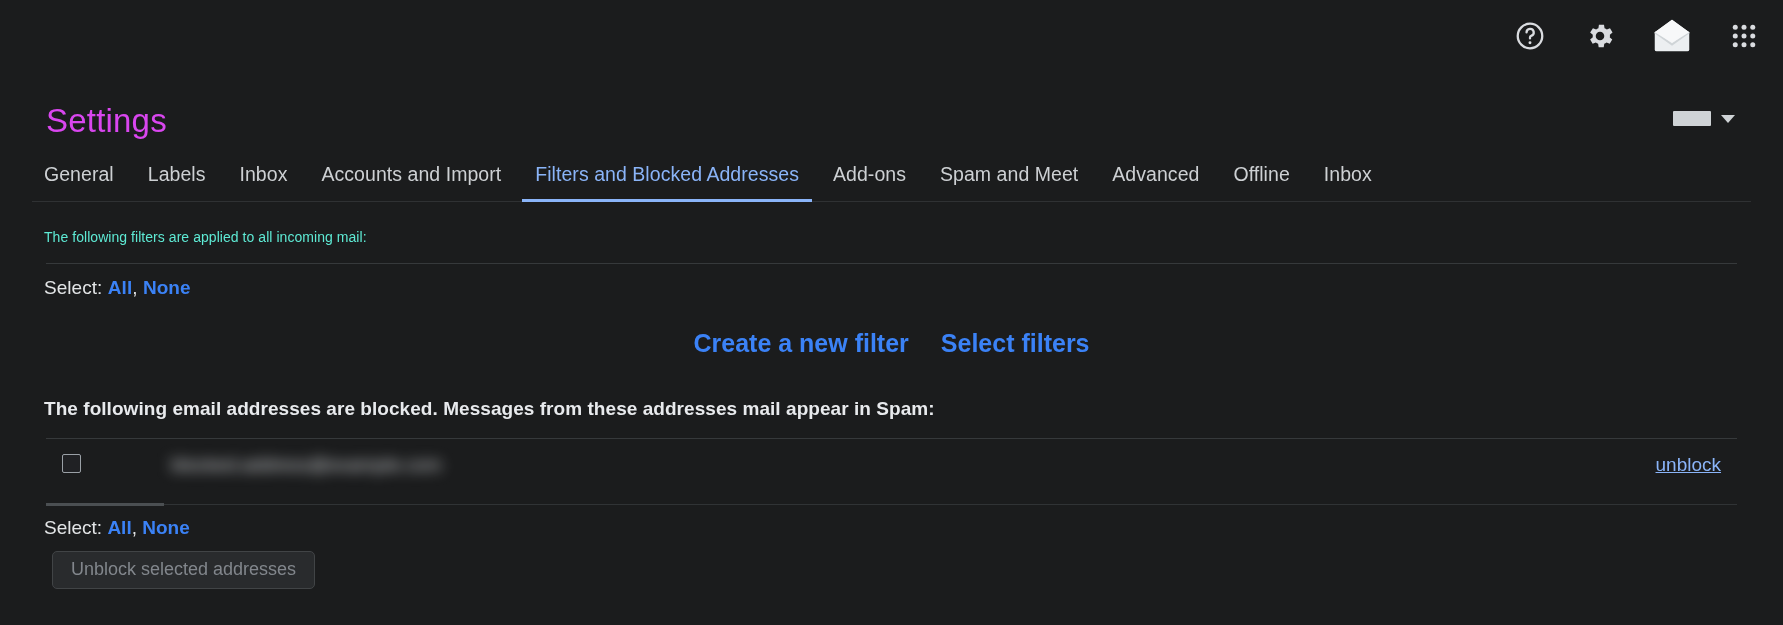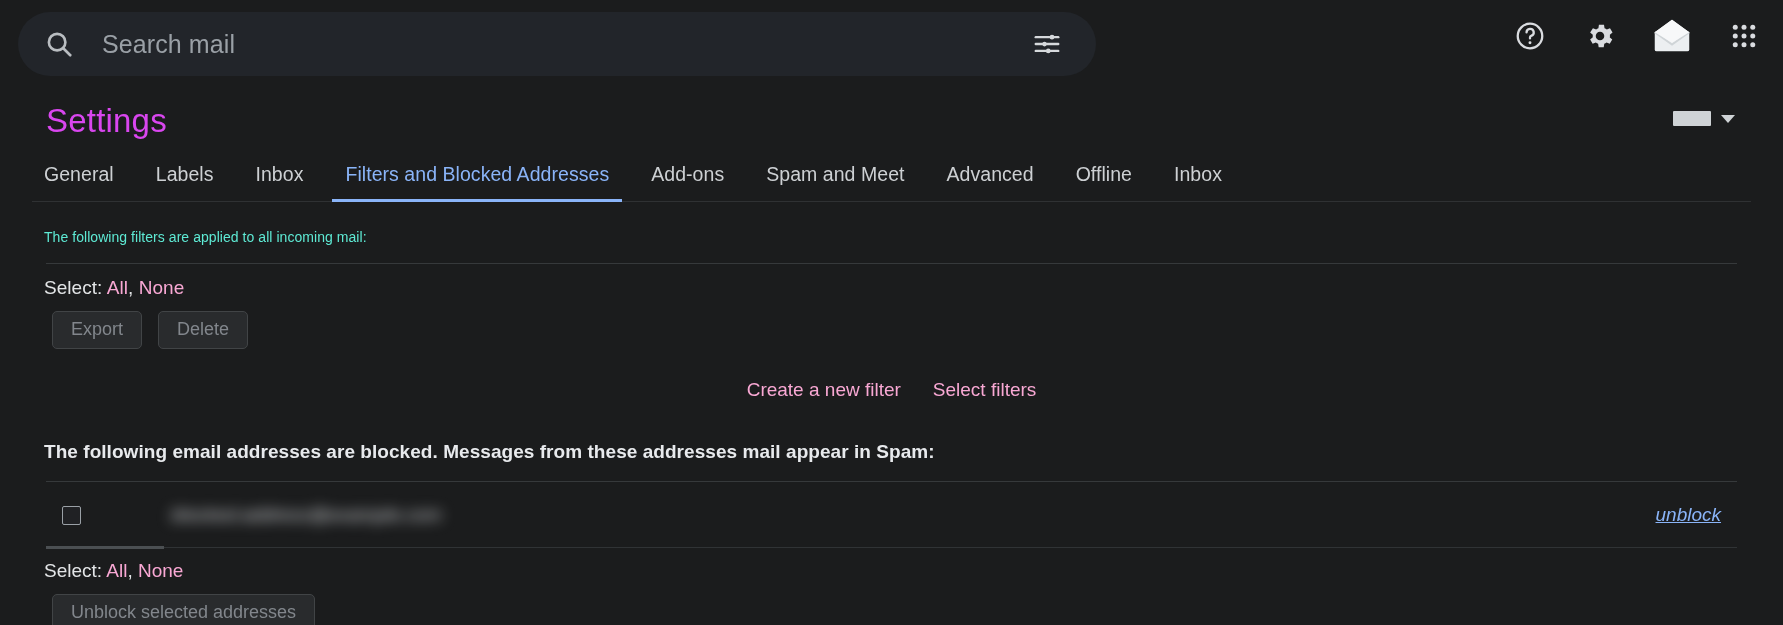--- a/index.html
+++ b/index.html
@@ -123,21 +123,21 @@
     width: 0; height: 0;
     border-left: 7px solid transparent;
     border-right: 7px solid transparent;
     border-top: 8px solid #cfd3d6;
   }
 
   
   .tabs {
     display: flex;
     align-items: center;
-    gap: 16px;
+    gap: 8px;
     padding: 22px 0 0 8px;
     border-bottom: 1px solid #2f3133;
     margin: 0 2px;
   }
   .tab {
     font-size: 19.5px;
     color: #cdd0d3;
     padding: 0 13px 13px 13px;
     cursor: pointer;
     white-space: nowrap;
@@ -165,23 +165,24 @@
     background: #36393b;
     margin: 18px 6px 0 6px;
   }
   .select-row {
     font-size: 19px;
     color: #e3e5e7;
     padding: 13px 0 0 4px;
     letter-spacing: .05px;
   }
   .link {
-    color: #f9a8d4;
+    color: #3b82f6;
     text-decoration: none;
     cursor: pointer;
+    font-weight: bold;
   }
   .link-u {
     color: #8ab4f8;
     text-decoration: underline;
     cursor: pointer;
     font-size: 19px;
   }
 
   .btn-row {
     display: flex;
@@ -199,37 +200,36 @@
     cursor: default;
     line-height: 1.15;
   }
   .btn.disabled { opacity: .92; }
 
   .filter-links {
     display: flex;
     justify-content: center;
     gap: 32px;
     padding: 30px 0 0 0;
-    font-size: 19px;
+    font-size: 25px;
   }
 
   .blocked-head {
     font-size: 19px;
     font-weight: bold;
     color: #e8eaed;
     padding: 40px 0 0 4px;
     letter-spacing: .05px;
   }
 
   .blocked-row {
     display: flex;
-    align-items: center;
+    align-items: flex-start;
     padding: 15px 6px 0 6px;
     min-height: 52px;
-    font-style: italic;
   }
   .cb {
     width: 19px; height: 19px;
     border: 1px solid #9aa0a6;
     border-radius: 2px;
     background: #202124;
     flex: 0 0 19px;
     margin-left: 16px;
     cursor: pointer;
   }
@@ -265,42 +265,20 @@
     color: #e3e5e7;
     padding: 12px 0 0 4px;
   }
   .bottom-btn-row { padding: 12px 0 0 12px; }
 </style>
 </head>
 <body>
 
 <div class="topbar">
 
-  <div class="search-wrap">
-    <span class="search-icon">
-      <svg width="30" height="30" viewBox="0 0 24 24" fill="none" stroke="currentColor" stroke-width="2.1" stroke-linecap="round">
-        <circle cx="10.5" cy="10.5" r="6.6"></circle>
-        <line x1="15.4" y1="15.4" x2="21" y2="21"></line>
-      </svg>
-    </span>
-    <input class="search-input" type="text" placeholder="Search mail" style="">
-    <span class="tune-btn">
-      <svg width="30" height="30" viewBox="0 0 24 24" fill="none" stroke="currentColor" stroke-width="1.9" stroke-linecap="round">
-        <line x1="3" y1="6.5" x2="14" y2="6.5"></line>
-        <line x1="18" y1="6.5" x2="21" y2="6.5"></line>
-        <line x1="3" y1="12" x2="8" y2="12"></line>
-        <line x1="12" y1="12" x2="21" y2="12"></line>
-        <line x1="3" y1="17.5" x2="11" y2="17.5"></line>
-        <line x1="15" y1="17.5" x2="21" y2="17.5"></line>
-        <circle cx="16" cy="6.5" r="1.9" fill="currentColor" stroke="none"></circle>
-        <circle cx="10" cy="12" r="1.9" fill="currentColor" stroke="none"></circle>
-        <circle cx="13" cy="17.5" r="1.9" fill="currentColor" stroke="none"></circle>
-      </svg>
-    </span>
-  </div>
 
   <div class="top-actions">
     <span class="icon-btn">
       <svg width="32" height="32" viewBox="0 0 24 24" fill="none" stroke="currentColor" stroke-width="1.7">
         <circle cx="12" cy="12" r="9.2"></circle>
         <path d="M9.4 9.3a2.7 2.7 0 1 1 3.4 2.6c-.6.2-.8.7-.8 1.3v.6" stroke-linecap="round"></path>
         <circle cx="12" cy="17" r="1.1" fill="currentColor" stroke="none"></circle>
       </svg>
     </span>
     <span class="icon-btn">
@@ -338,43 +316,40 @@
     <div class="lang-select">
       <span class="lang-chip"></span>
       <span class="caret"></span>
     </div>
   </div>
 
   <div class="tabs">
     <div class="tab">General</div>
     <div class="tab">Labels</div>
     <div class="tab">Inbox</div>
+    <div class="tab">Accounts and Import</div>
     <div class="tab active">Filters and Blocked Addresses</div>
     <div class="tab">Add-ons</div>
     <div class="tab">Spam and Meet</div>
     <div class="tab">Advanced</div>
     <div class="tab">Offline</div>
     <div class="tab">Inbox</div>
   </div>
 
   <div class="content">
 
     <div class="section-title">The following filters are applied to all incoming mail:</div>
     <div class="rule"></div>
 
     <div class="select-row">
       <span>Select:</span>
       <span class="link">All</span><span>,</span>
       <span class="link">None</span>
     </div>
 
-    <div class="btn-row">
-      <button class="btn disabled">Export</button>
-      <button class="btn disabled">Delete</button>
-    </div>
 
     <div class="filter-links">
       <span class="link">Create a new filter</span>
       <span class="link">Select filters</span>
     </div>
 
     <div class="blocked-head">The following email addresses are blocked. Messages from these addresses mail appear in Spam:</div>
     <div class="rule"></div>
 
     <div class="blocked-row">

